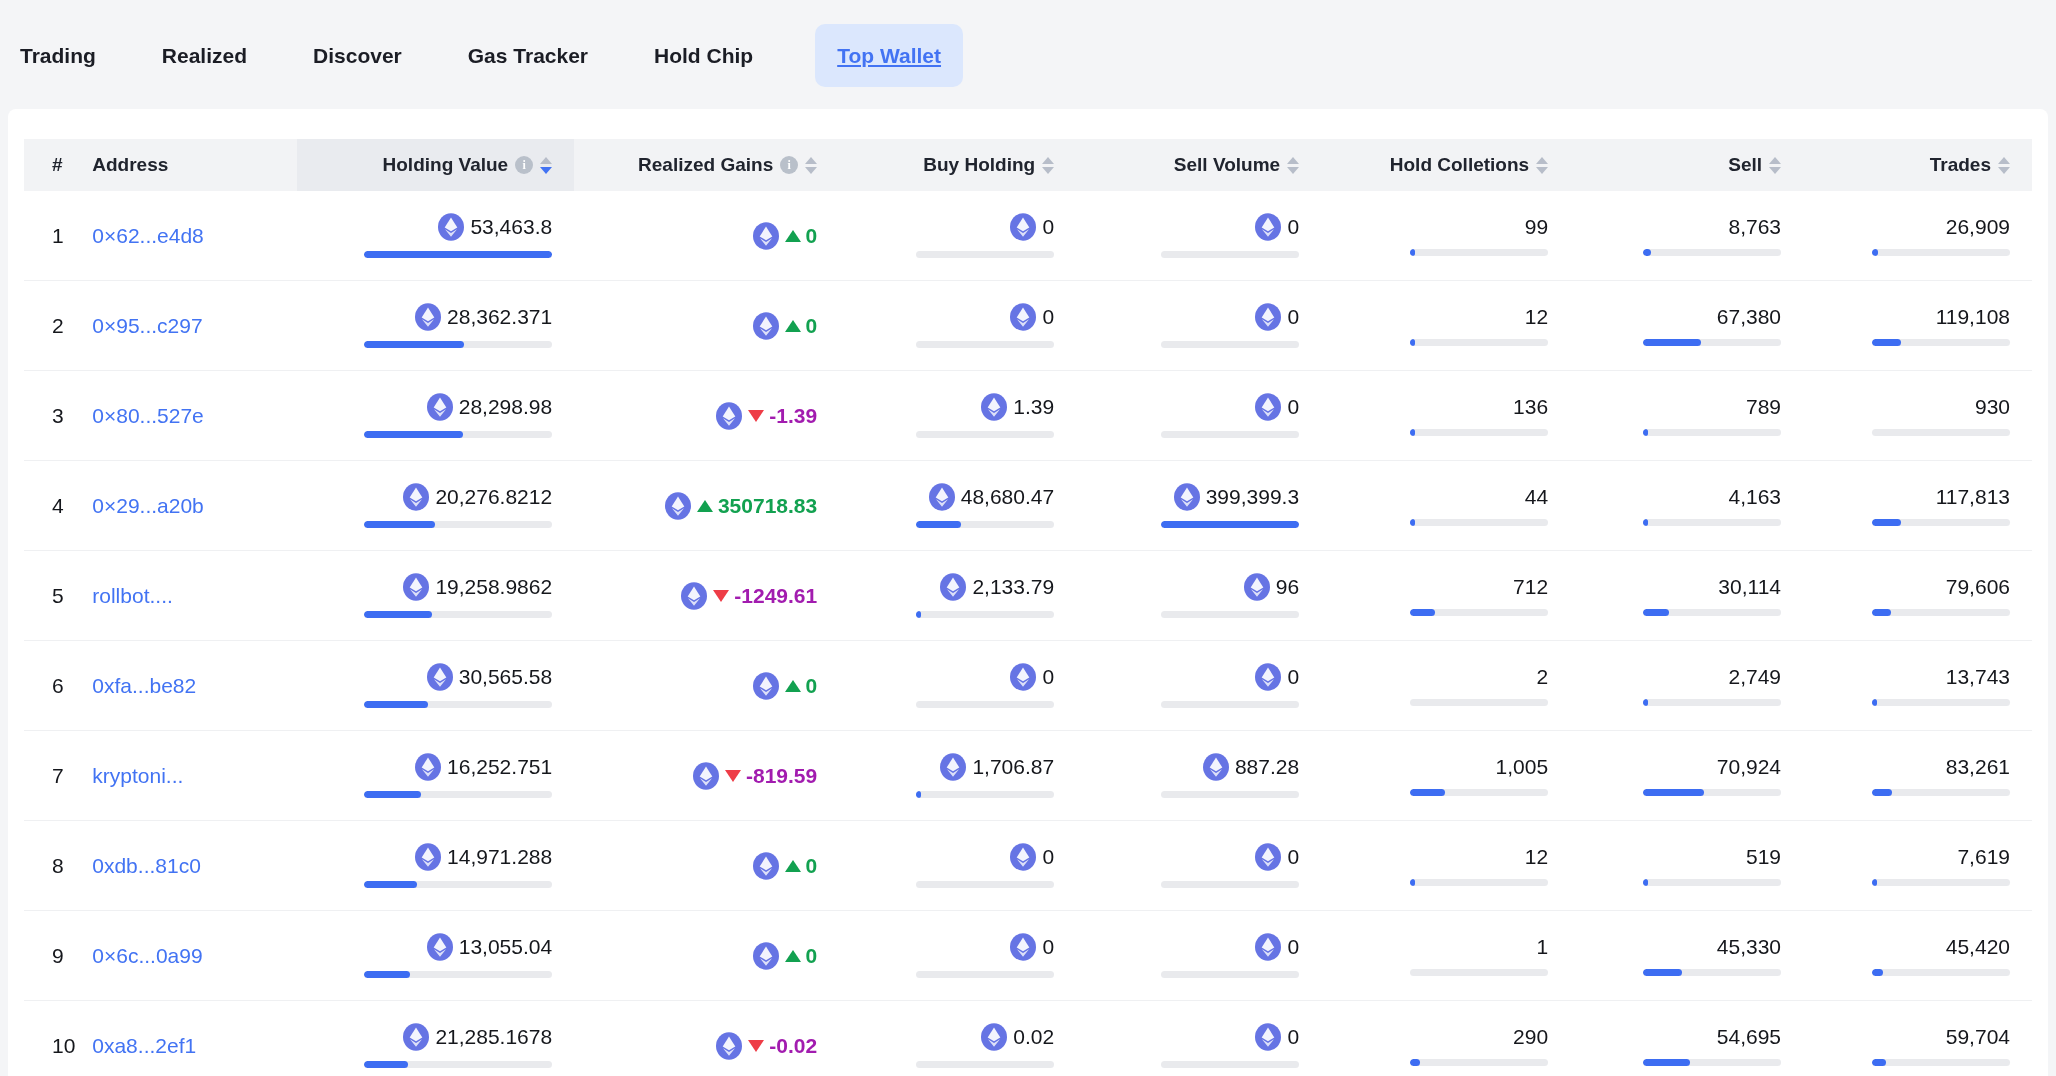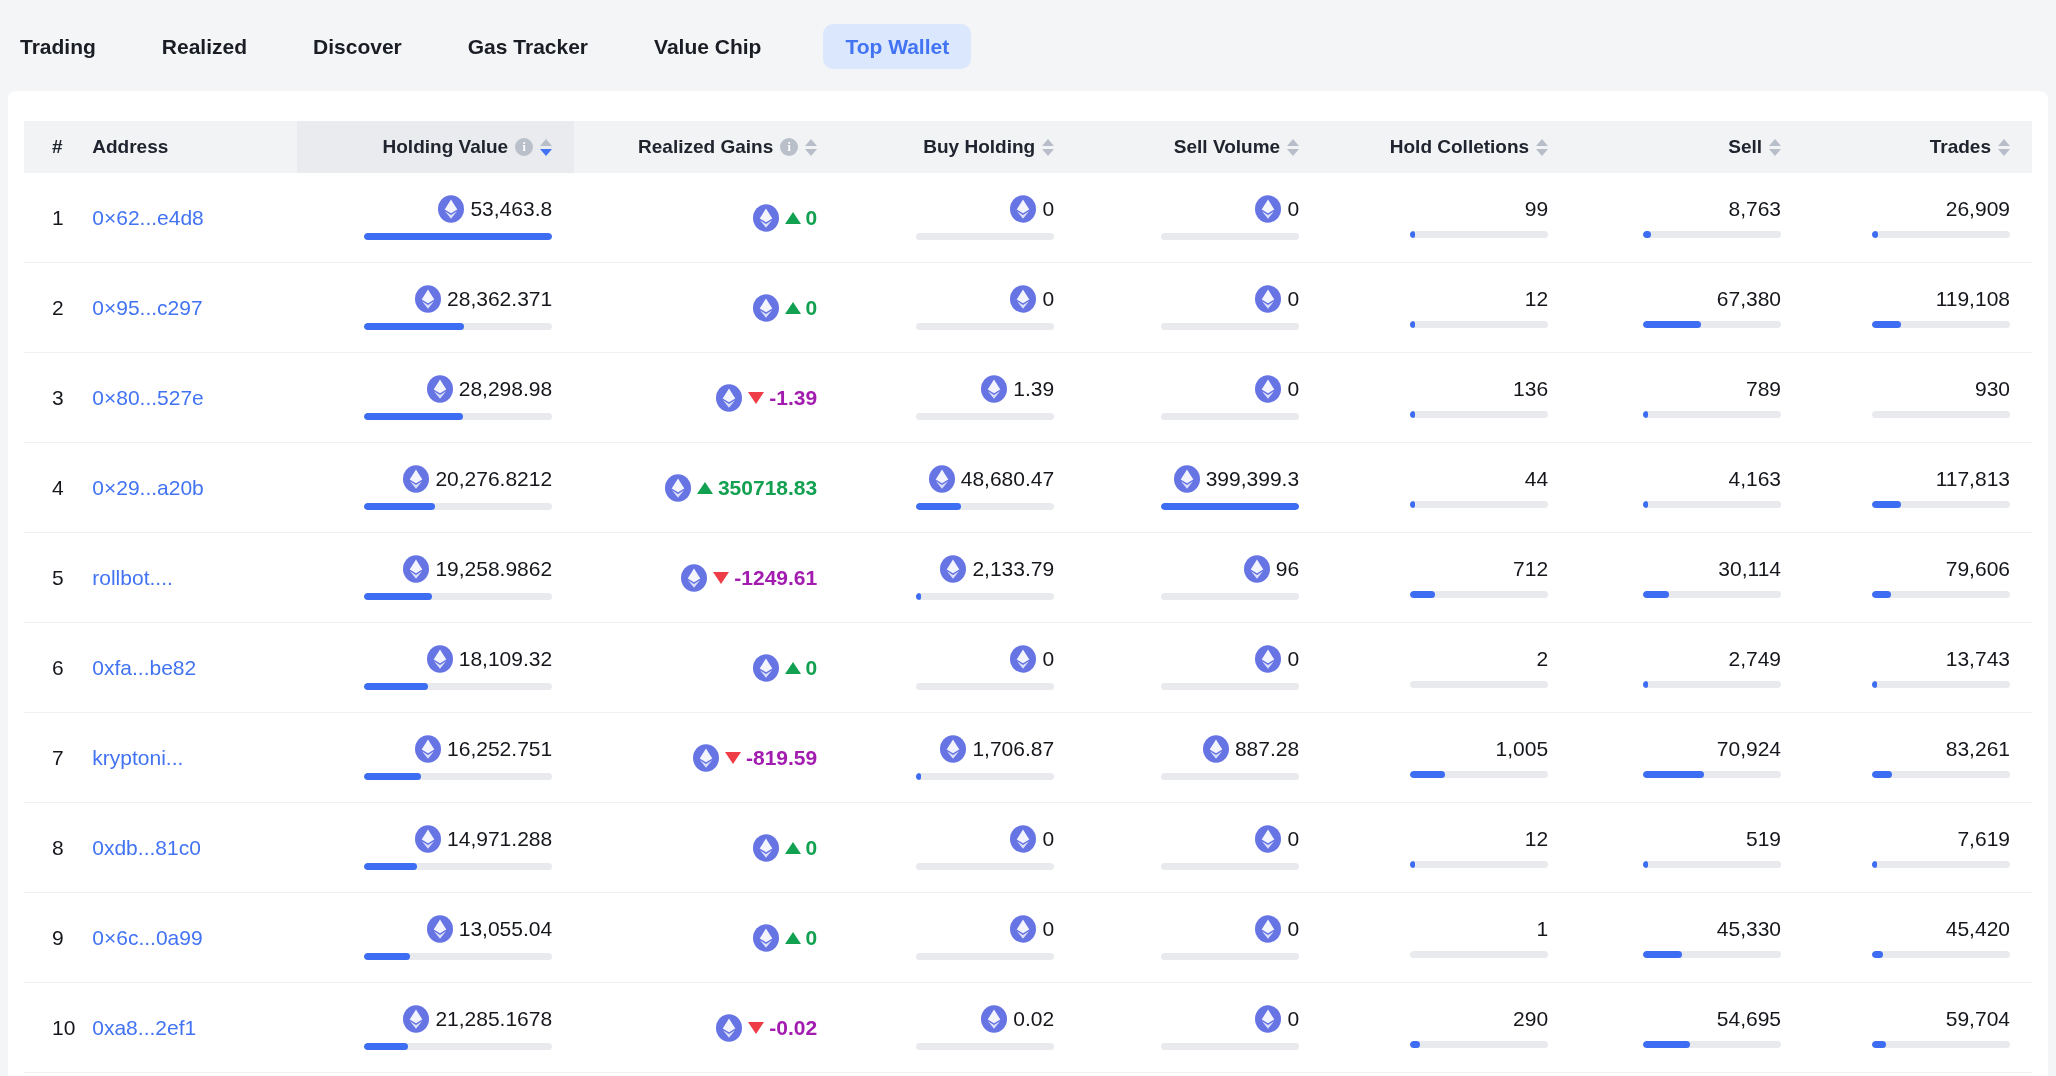--- a/index.html
+++ b/index.html
@@ -10,21 +10,21 @@
     color:#15171c;
   }
   
   .tabbar{display:flex;align-items:center;gap:58px;padding:24px 16px 22px 16px;}
   .tab{
     background:none;border:none;cursor:pointer;
     font-family:"Liberation Sans",sans-serif;
     font-size:21px;font-weight:bold;color:#1b1d25;
     padding:12px 4px;border-radius:10px;line-height:1;
   }
-  .tab.active{background:#dbe7fd;color:#4273f3;padding:12px 22px;}
+  .tab.active{background:#dbe7fd;color:#4273f3;padding:21px 22px;text-decoration:underline;}
   
   .card{
     margin:0 8px;background:#ffffff;border-radius:8px 8px 0 0;
     padding:30px 16px 0 16px;height:1076px;box-sizing:border-box;overflow:hidden;
   }
   table{width:100%;border-collapse:collapse;table-layout:fixed;}
   thead th{
     background:#f2f3f5;height:52px;font-size:19px;font-weight:bold;color:#20242e;
     padding:0 22px 0 0;white-space:nowrap;
   }
@@ -64,21 +64,21 @@
   .bar .fill{height:100%;border-radius:4px;background:#3d6df2;}
 </style>
 </head>
 <body>
 
 <nav class="tabbar">
     <button class="tab">Trading</button>
     <button class="tab">Realized</button>
     <button class="tab">Discover</button>
     <button class="tab">Gas Tracker</button>
-    <button class="tab">Value Chip</button>
+    <button class="tab">Hold Chip</button>
     <button class="tab active">Top Wallet</button>
   </nav>
 
 <main class="card">
   <table>
     <colgroup>
       <col style="width:3.4%">
         <col style="width:10.2%">
         <col style="width:13.8%">
       <col style="width:13.2%">
@@ -603,21 +603,21 @@
           <td class="addr"><a class="address">0xfa...be82</a></td>
           <td>
             <div class="vline">
               <span class="eth">
                 <svg width="28" height="28" viewBox="0 0 28 28" aria-hidden="true">
                   <ellipse cx="14" cy="14" rx="13" ry="13.7" fill="#6674e4"></ellipse>
                   <path d="M14 4.6 L20.3 14.4 L14 18.2 L7.7 14.4 Z" fill="#ffffff" opacity="0.92"></path>
                   <path d="M14 19.9 L20 16.2 L14 23.8 L8 16.2 Z" fill="#ffffff" opacity="0.78"></path>
                 </svg>
               </span>
-              <span class="num">18,109.32</span>
+              <span class="num">30,565.58</span>
             </div>
             <div class="bar wide">
               <div class="fill" style="width: 64px;"></div>
             </div>
           </td>
           <td>
             <div class="vline">
               <span class="eth">
                 <svg width="28" height="28" viewBox="0 0 28 28" aria-hidden="true">
                   <ellipse cx="14" cy="14" rx="13" ry="13.7" fill="#6674e4"></ellipse>

